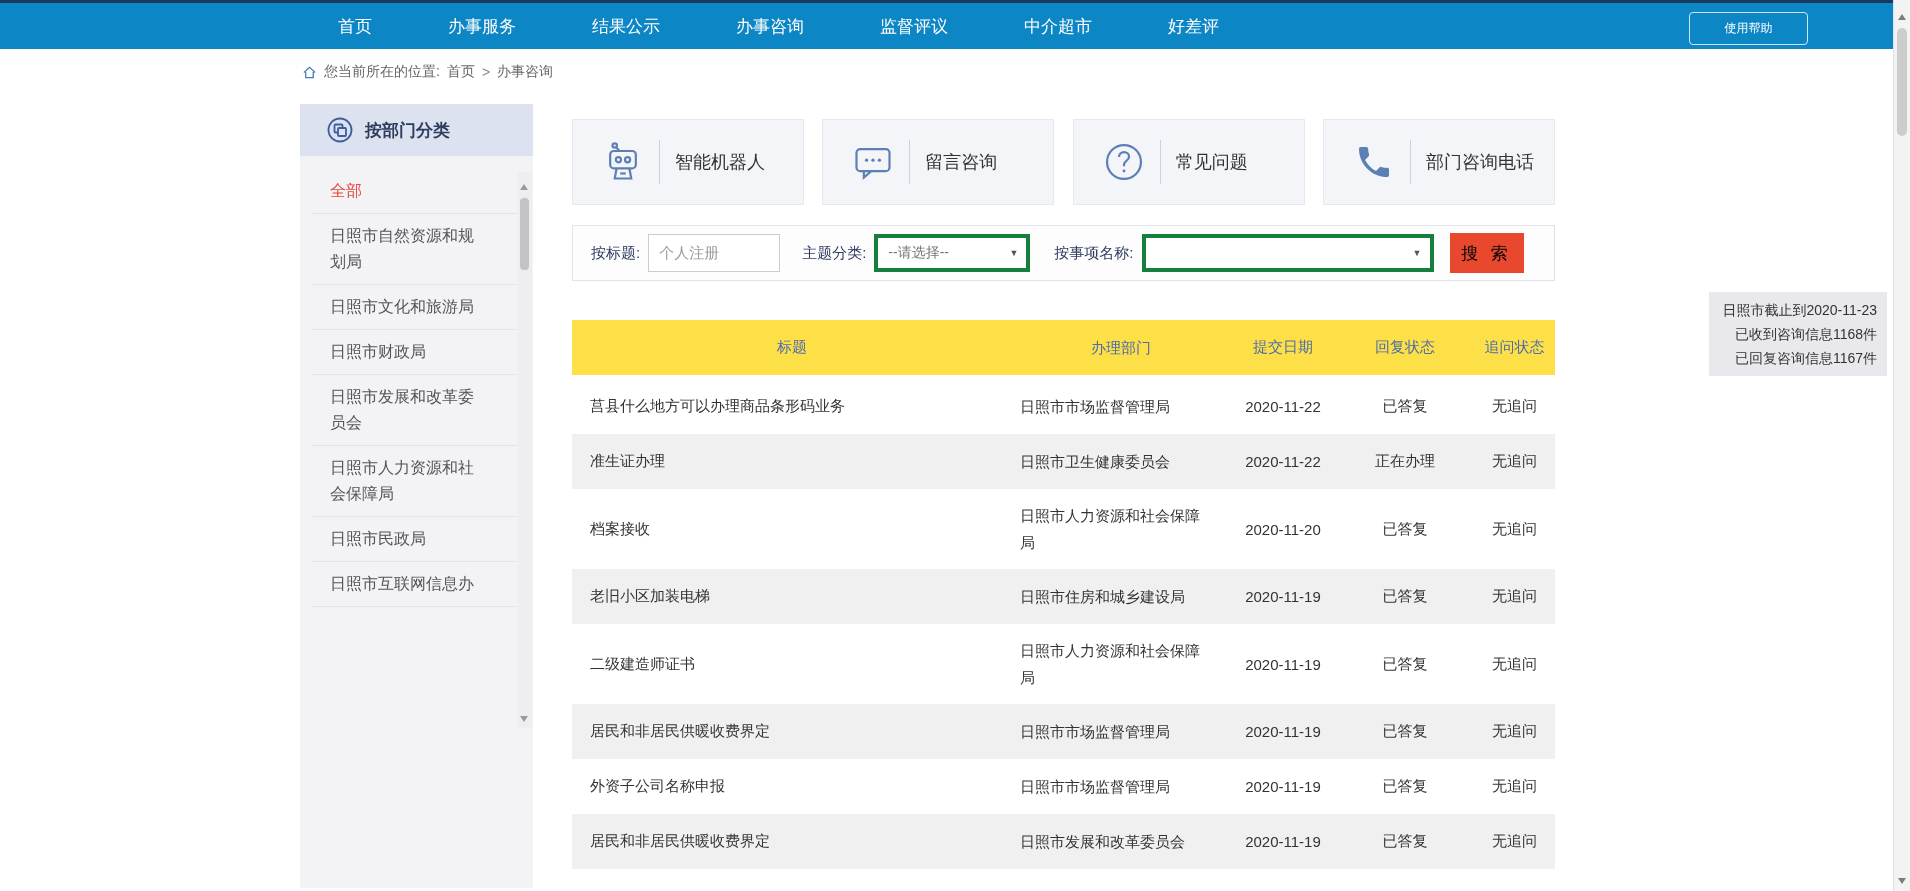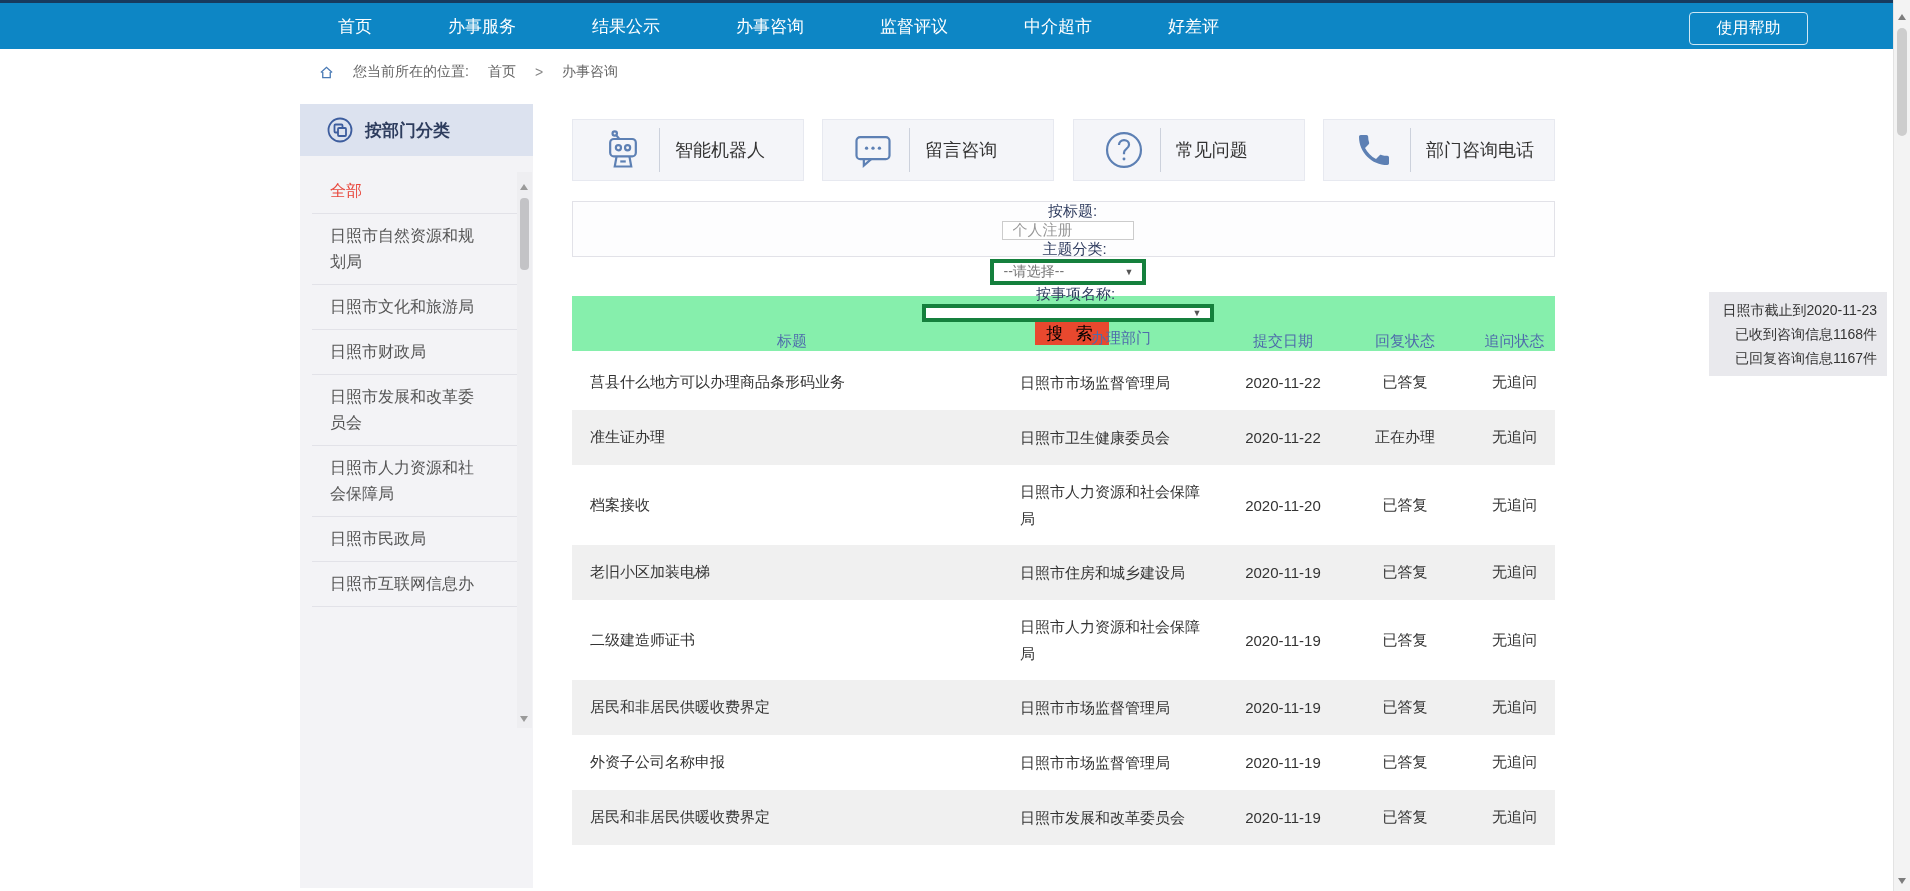--- a/index.html
+++ b/index.html
@@ -5,32 +5,32 @@
   * { margin:0; padding:0; box-sizing:border-box; }
   body { font-family:"Liberation Sans","DejaVu Sans",sans-serif; background:#fff; }
   #screen { position:relative; width:1910px; height:891px; background:#fff; overflow:hidden; }
 
   
   .topnav { position:absolute; left:0; top:0; width:1893px; height:49px; background:#0d86c5;
             border-top:3px solid #173a5e; display:flex; align-items:center; }
   .nav-items { display:flex; gap:76px; padding-left:338px; }
   .nav-item { color:#fff; font-size:17px; text-decoration:none; cursor:pointer; white-space:nowrap; }
   .help-btn { position:absolute; right:85px; top:9px; width:119px; height:33px; background:transparent;
-              border:1px solid rgba(255,255,255,.8); border-radius:4px; color:#fff; font-size:16px; cursor:pointer; }
+              border:1px solid rgba(255,255,255,.8); border-radius:4px; color:#fff; font-size:12px; cursor:pointer; }
 
   
   .page-scrollbar { position:absolute; right:0; top:0; width:17px; height:891px; background:#f3f3f3; border-left:1px solid #e3e3e3; }
   .ps-up { position:absolute; top:14px; left:4px; width:0; height:0; border-left:4px solid transparent;
            border-right:4px solid transparent; border-bottom:6px solid #7d7d7d; }
   .ps-down { position:absolute; bottom:7px; left:4px; width:0; height:0; border-left:4px solid transparent;
              border-right:4px solid transparent; border-top:6px solid #7d7d7d; }
   .ps-thumb { position:absolute; top:28px; left:3px; width:10px; height:108px; background:#cdcdcd; border-radius:5px; }
 
   
-  .breadcrumb { position:absolute; left:319px; top:63px; display:flex; align-items:center; gap:19px; font-size:14px; color:#666; }
+  .breadcrumb { position:absolute; left:302px; top:63px; display:flex; align-items:center; gap:7px; font-size:14px; color:#666; }
   .crumb-link { color:#666; text-decoration:none; cursor:pointer; }
   .crumb-sep { color:#888; }
 
   
   .sidebar { position:absolute; left:300px; top:104px; width:233px; height:784px; background:#f3f3f6; }
   .sidebar-header { height:52px; background:#dce2ef; display:flex; align-items:center; padding-left:26px; gap:11px; }
   .sidebar-title { font-size:17px; font-weight:bold; color:#2e3d5e; }
   .dept-list { list-style:none; margin:13px 12px 0 12px; }
   .dept-item { padding:9px 0 9px 18px; border-bottom:1px solid #e2e2e8; font-size:16px; line-height:26px; color:#555; cursor:pointer; }
   .dept-item span { display:inline-block; width:150px; }
@@ -39,42 +39,42 @@
   .ssb-up { position:absolute; top:12px; left:3px; width:0; height:0; border-left:4px solid transparent;
             border-right:4px solid transparent; border-bottom:6px solid #9a9a9a; }
   .ssb-down { position:absolute; bottom:6px; left:3px; width:0; height:0; border-left:4px solid transparent;
               border-right:4px solid transparent; border-top:6px solid #9a9a9a; }
   .ssb-thumb { position:absolute; top:26px; left:3px; width:9px; height:72px; background:#c3c3c6; border-radius:4px; }
 
   
   .main { position:absolute; left:572px; top:119px; width:983px; }
 
   .cards { display:flex; justify-content:space-between; }
-  .card { width:232px; height:62px; background:#f4f5f9; border:1px solid #e7e9f0; display:flex; align-items:center; cursor:pointer; }
+  .card { width:232px; height:86px; background:#f4f5f9; border:1px solid #e7e9f0; display:flex; align-items:center; cursor:pointer; }
   .card-icon { width:48px; margin-left:26px; display:flex; justify-content:center; align-items:center; }
   .card-divider { width:1px; height:44px; background:#ccd1dc; margin-left:12px; }
   .card-label { font-size:18px; color:#333; margin-left:15px; white-space:nowrap; }
 
-  .search-bar { margin-top:20px; height:56px; border:1px solid #e2e2e8; background:#fdfdfe; display:flex; align-items:center;flex-direction:column; }
+  .search-bar { margin-top:20px; height:56px; border:1px solid #e2e2e8; background:#fdfdfe; display:flex; align-items:center; }
   .sb-label { font-size:15px; color:#2f3c5f; white-space:nowrap; }
   .lbl-1 { margin-left:18px; }
   .lbl-2 { margin-left:22px; }
   .lbl-3 { margin-left:24px; }
   .title-input { width:132px; height:38px; border:1px solid #ccc; margin-left:8px; padding:0 10px; font-size:15px; color:#999; background:#fff; }
   .select { height:38px; border:4px solid #15803d; margin-left:8px; display:flex; align-items:center; justify-content:space-between;
             padding:0 8px 0 10px; font-size:14px; color:#777; background:#fff; cursor:pointer; }
   .select.category { width:156px; }
   .select.item { width:292px; }
   .select .arrow { font-size:9px; color:#555; }
   .search-btn { width:74px; height:40px; margin-left:16px; background:#e8482e; color:#000000; border:none;
                 font-size:17px; letter-spacing:4px; cursor:pointer; }
 
   
   .grid-table { margin-top:39px; }
-  .t-head { display:flex; height:55px; background:#86efac; align-items:flex-end; color:#4f6cab; font-size:15px; margin-bottom:4px; }
+  .t-head { display:flex; height:55px; background:#fde047; align-items:center; color:#4f6cab; font-size:15px; margin-bottom:4px; }
   .t-head > div { display:flex; justify-content:center; }
   .t-body .t-row { display:flex; min-height:55px; font-size:15px; color:#333; cursor:pointer; }
   .t-body .t-row:nth-child(even) { background:#f0f0f0; }
   .c-title { width:440px; display:flex; align-items:center; padding-left:18px; }
   .t-head .c-title { padding-left:0; }
   .c-dept { width:218px; display:flex; align-items:center; padding:13px 25px 13px 8px; line-height:27px; }
   .t-head .c-dept { padding:0; }
   .c-date { width:106px; display:flex; align-items:center; justify-content:center; }
   .c-reply { width:138px; display:flex; align-items:center; justify-content:center; }
   .c-follow { width:81px; display:flex; align-items:center; justify-content:center; }

